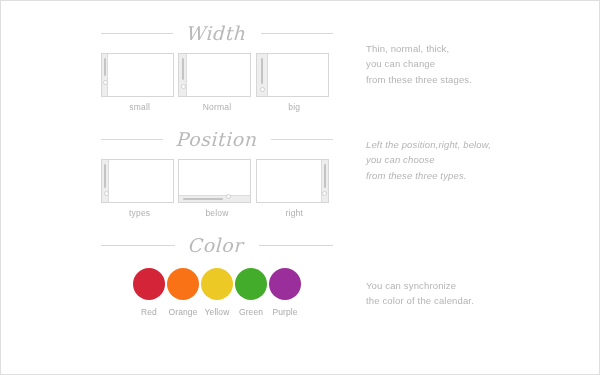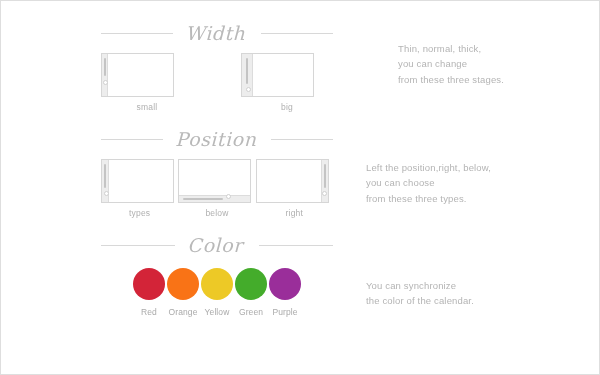--- a/index.html
+++ b/index.html
@@ -165,22 +165,22 @@
   
   .note {
     position: absolute;
     left: 365px;
     font-size: 9.5px;
     line-height: 1.62;
     color: #b4b4b4;
     white-space: pre-line;
     letter-spacing: 0.15px;
   }
-  .note-width    { top: 40px; margin-left: 32px; }
-  .note-position { top: 159px; }
+  .note-width    { top: 40px; }
+  .note-position { top: 136px; font-style: italic; }
   .note-color    { top: 277px; }
 </style>
 </head>
 <body>
 
 <div class="page">
 
   <div class="left-col">
 
     <div class="section">
@@ -195,20 +195,29 @@
         <div class="card-cell">
           <div class="card">
             <div class="strip-v" style="left:0;width:5px;">
               <div class="pill-v" style="left:1.5px;top:4px;height:18px;"></div>
               <div class="handle-v" style="left:1px;top:26px;"></div>
             </div>
           </div>
           <div class="card-label">small</div>
         </div>
 
+        <div class="card-cell">
+          <div class="card">
+            <div class="strip-v" style="left:0;width:7px;">
+              <div class="pill-v" style="left:2.5px;top:4px;height:22px;"></div>
+              <div class="handle-v" style="left:2px;top:30px;"></div>
+            </div>
+          </div>
+          <div class="card-label">Normal</div>
+        </div>
 
         <div class="card-cell">
           <div class="card">
             <div class="strip-v" style="left:0;width:10px;">
               <div class="pill-v" style="left:4px;top:4px;height:26px;"></div>
               <div class="handle-v" style="left:3.5px;top:33px;"></div>
             </div>
           </div>
           <div class="card-label">big</div>
         </div>

